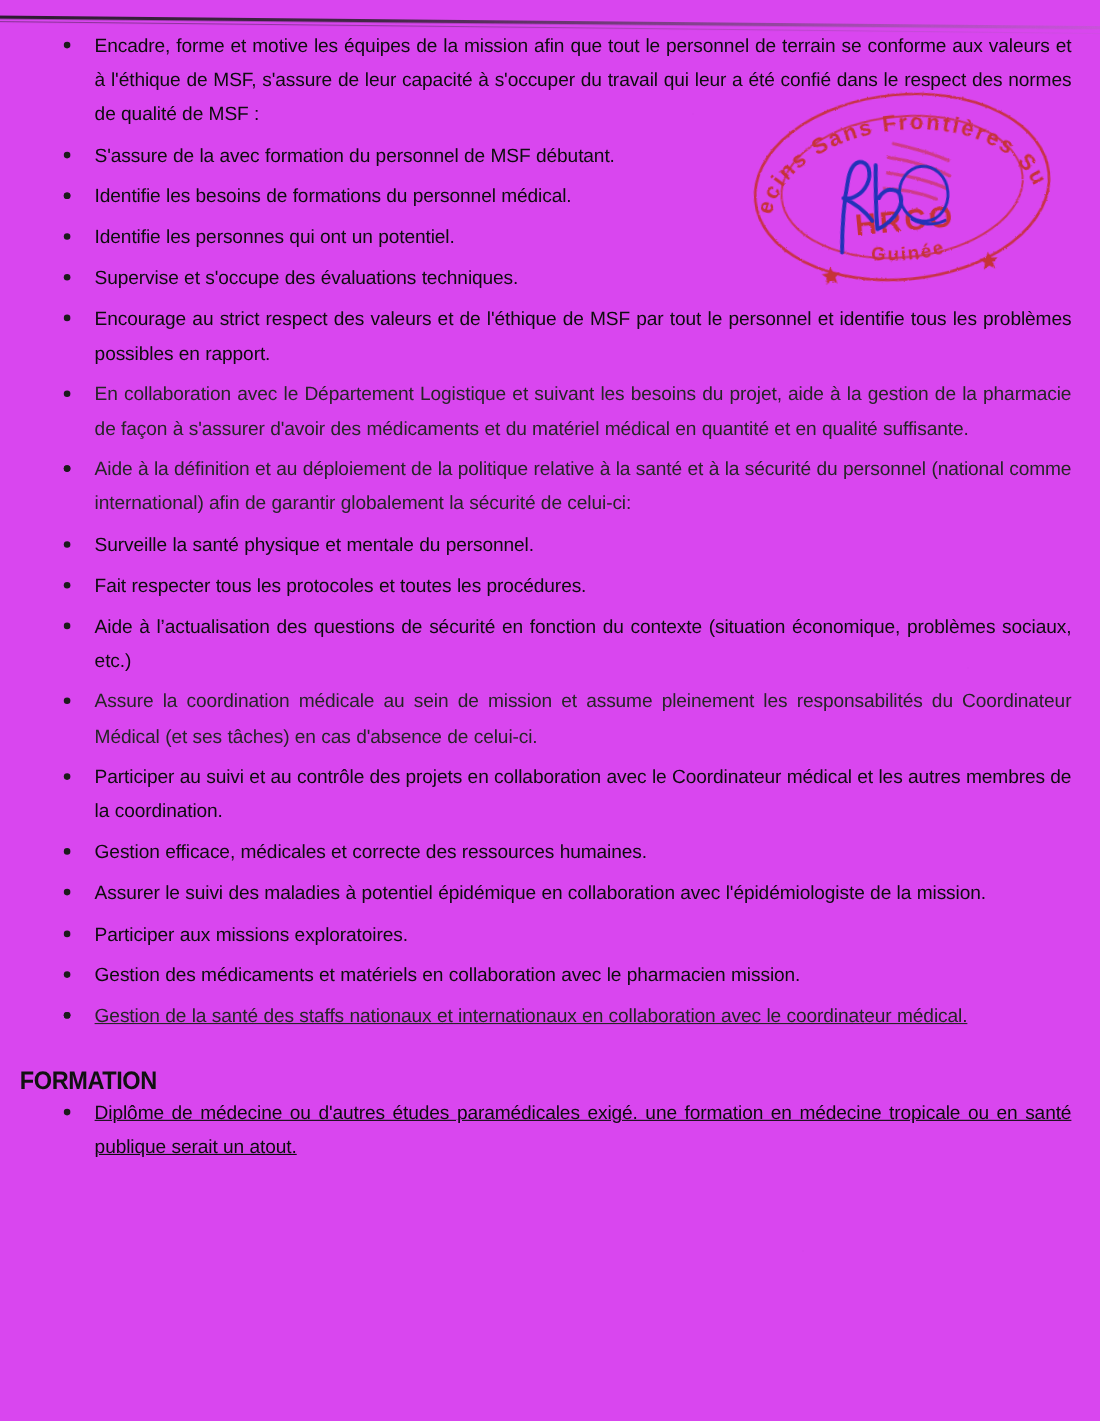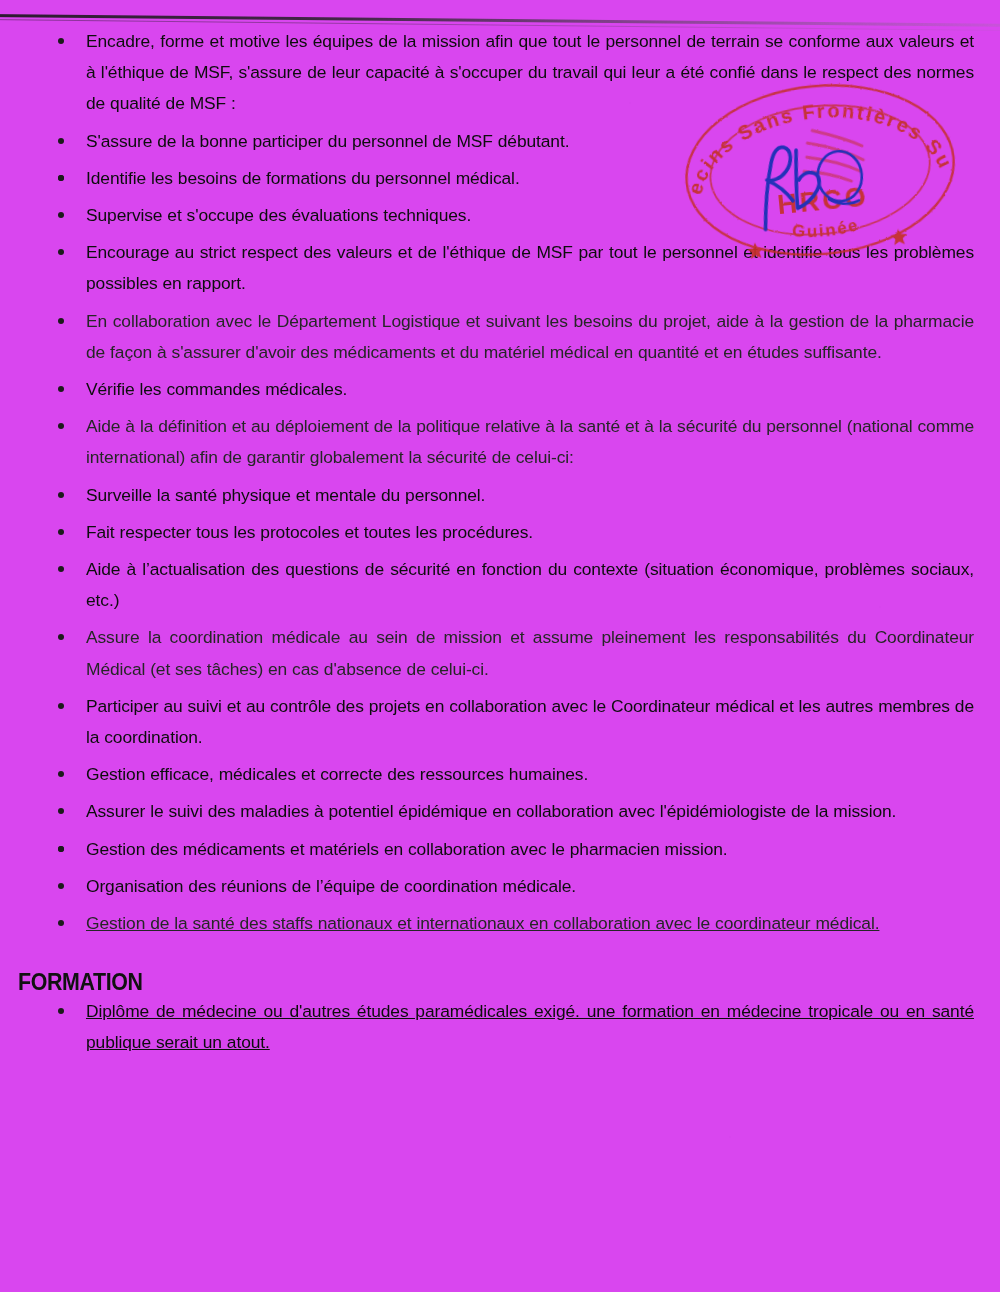--- a/index.html
+++ b/index.html
@@ -174,44 +174,47 @@
 
   <div class="content">
 
     <ul class="bullets">
       <li class="bullet ink-dark">
         <span class="bullet-dot"></span>
         <span>Encadre, forme et motive les équipes de la mission afin que tout le personnel de terrain se conforme aux valeurs et à l'éthique de MSF, s'assure de leur capacité à s'occuper du travail qui leur a été confié dans le respect des normes de qualité de MSF :</span>
       </li>
       <li class="bullet ink-dark">
         <span class="bullet-dot"></span>
-        <span>S'assure de la bonne participer du personnel de MSF débutant.</span>
+        <span>S'assure de la avec formation du personnel de MSF débutant.</span>
       </li>
       <li class="bullet ink-dark">
         <span class="bullet-dot"></span>
       </li>
       <li class="bullet ink-dark">
         <span class="bullet-dot"></span>
         <span>Identifie les besoins de formations du personnel médical.</span>
       </li>
       <li class="bullet ink-dark">
         <span class="bullet-dot"></span>
+        <span>Identifie les personnes qui ont un potentiel.</span>
+      </li>
+      <li class="bullet ink-dark">
+        <span class="bullet-dot"></span>
         <span>Supervise et s'occupe des évaluations techniques.</span>
       </li>
       <li class="bullet ink-dark">
         <span class="bullet-dot"></span>
         <span>Encourage au strict respect des valeurs et de l'éthique de MSF par tout le personnel et identifie tous les problèmes possibles en rapport.</span>
       </li>
       <li class="bullet ink-light">
         <span class="bullet-dot"></span>
-        <span>En collaboration avec le Département Logistique et suivant les besoins du projet, aide à la gestion de la pharmacie de façon à s'assurer d'avoir des médicaments et du matériel médical en quantité et en études suffisante.</span>
-      </li>
-      <li class="bullet ink-dark">
-        <span class="bullet-dot"></span>
-        <span>Vérifie les commandes médicales.</span>
+        <span>En collaboration avec le Département Logistique et suivant les besoins du projet, aide à la gestion de la pharmacie de façon à s'assurer d'avoir des médicaments et du matériel médical en quantité et en qualité suffisante.</span>
+      </li>
+      <li class="bullet ink-dark">
+        <span class="bullet-dot"></span>
       </li>
       <li class="bullet ink-light">
         <span class="bullet-dot"></span>
         <span>Aide à la définition et au déploiement de la politique relative à la santé et à la sécurité du personnel (national comme international) afin de garantir globalement la sécurité de celui-ci:</span>
       </li>
       <li class="bullet ink-dark">
         <span class="bullet-dot"></span>
         <span>Surveille la santé physique et mentale du personnel.</span>
       </li>
       <li class="bullet ink-dark">
@@ -233,28 +236,28 @@
       <li class="bullet ink-dark">
         <span class="bullet-dot"></span>
         <span>Gestion efficace, médicales et correcte des ressources humaines.</span>
       </li>
       <li class="bullet ink-dark">
         <span class="bullet-dot"></span>
         <span>Assurer le suivi des maladies à potentiel épidémique en collaboration avec l'épidémiologiste de la mission.</span>
       </li>
       <li class="bullet ink-dark">
         <span class="bullet-dot"></span>
+        <span>Participer aux missions exploratoires.</span>
       </li>
       <li class="bullet ink-dark">
         <span class="bullet-dot"></span>
         <span>Gestion des médicaments et matériels en collaboration avec le pharmacien mission.</span>
       </li>
       <li class="bullet ink-dark">
         <span class="bullet-dot"></span>
-        <span>Organisation des réunions de l’équipe de coordination médicale.</span>
       </li>
       <li class="bullet ink-light">
         <span class="bullet-dot"></span>
         <span>Gestion de la santé des staffs nationaux et internationaux en collaboration avec le coordinateur médical.</span>
       </li>
     </ul>
 
     <div class="section-heading">FORMATION</div>
 
     <ul class="bullets block-gap-top">

